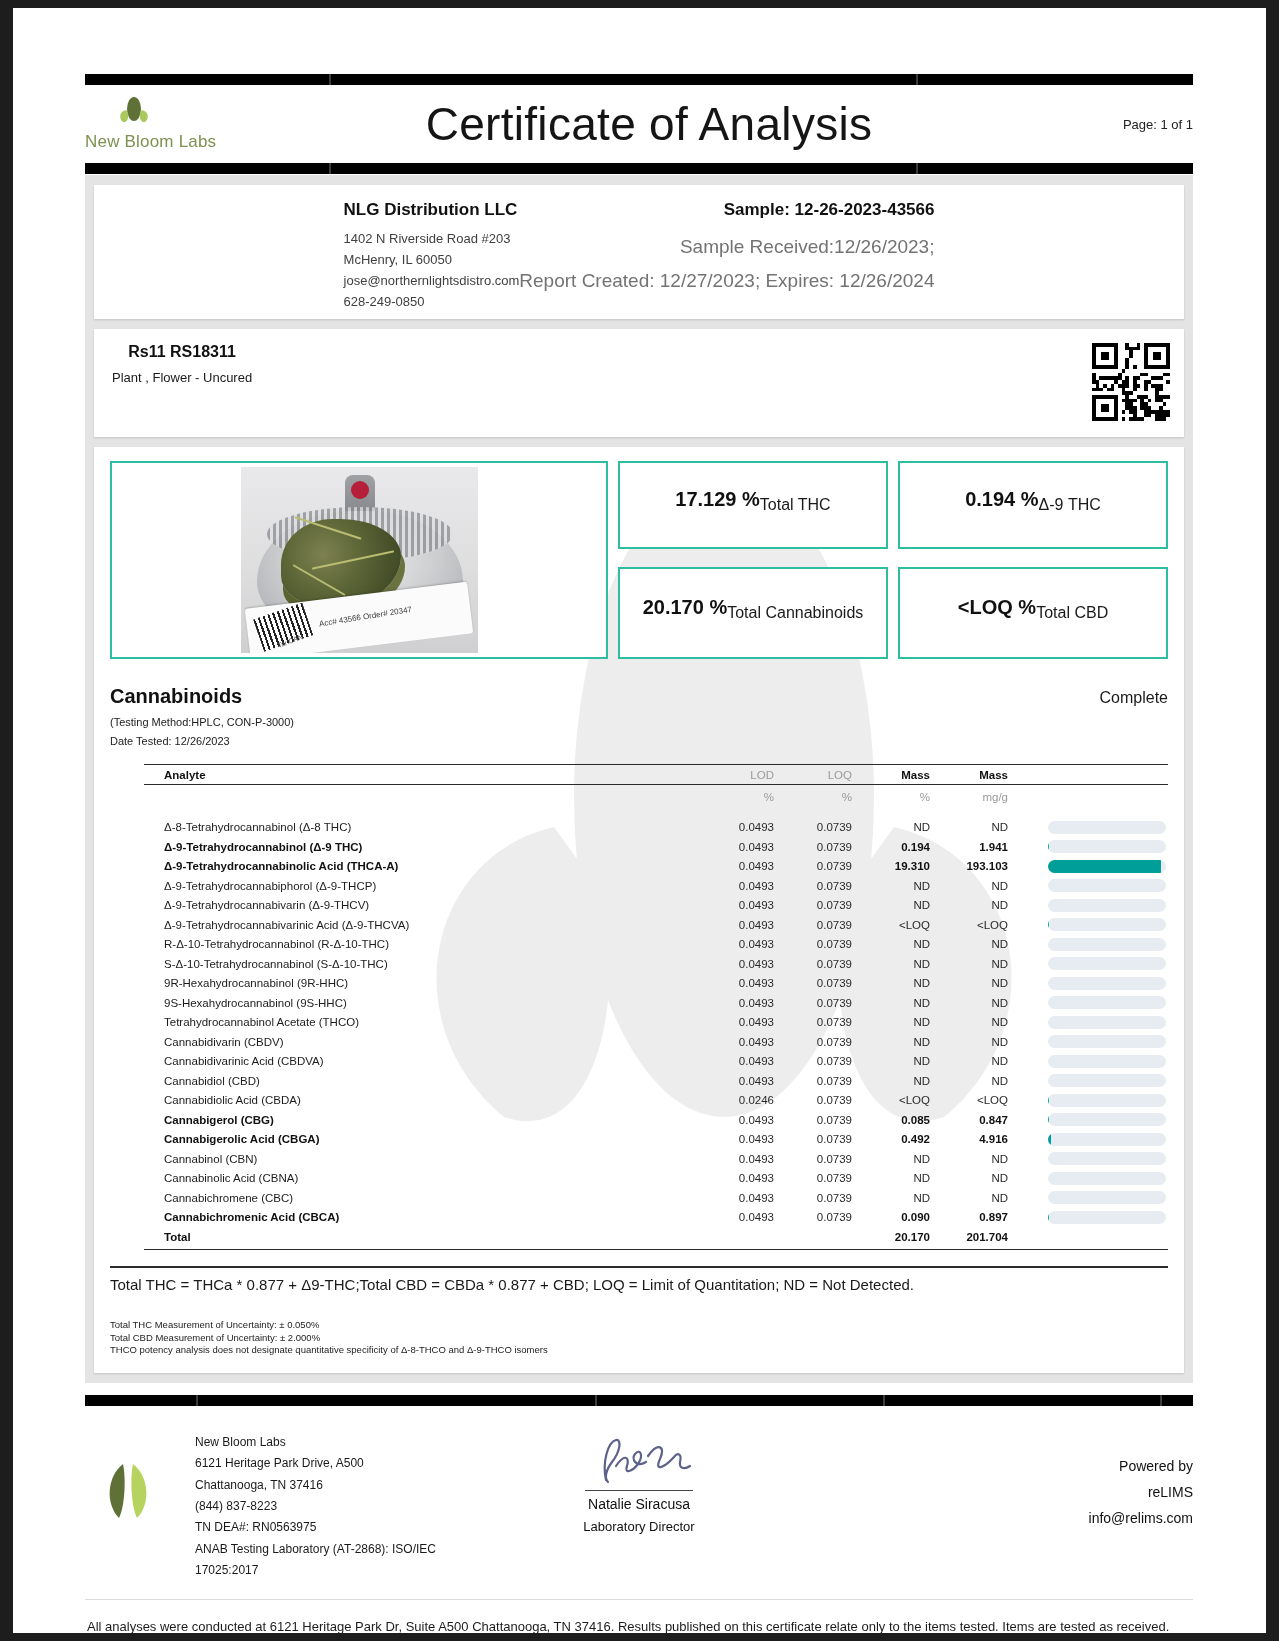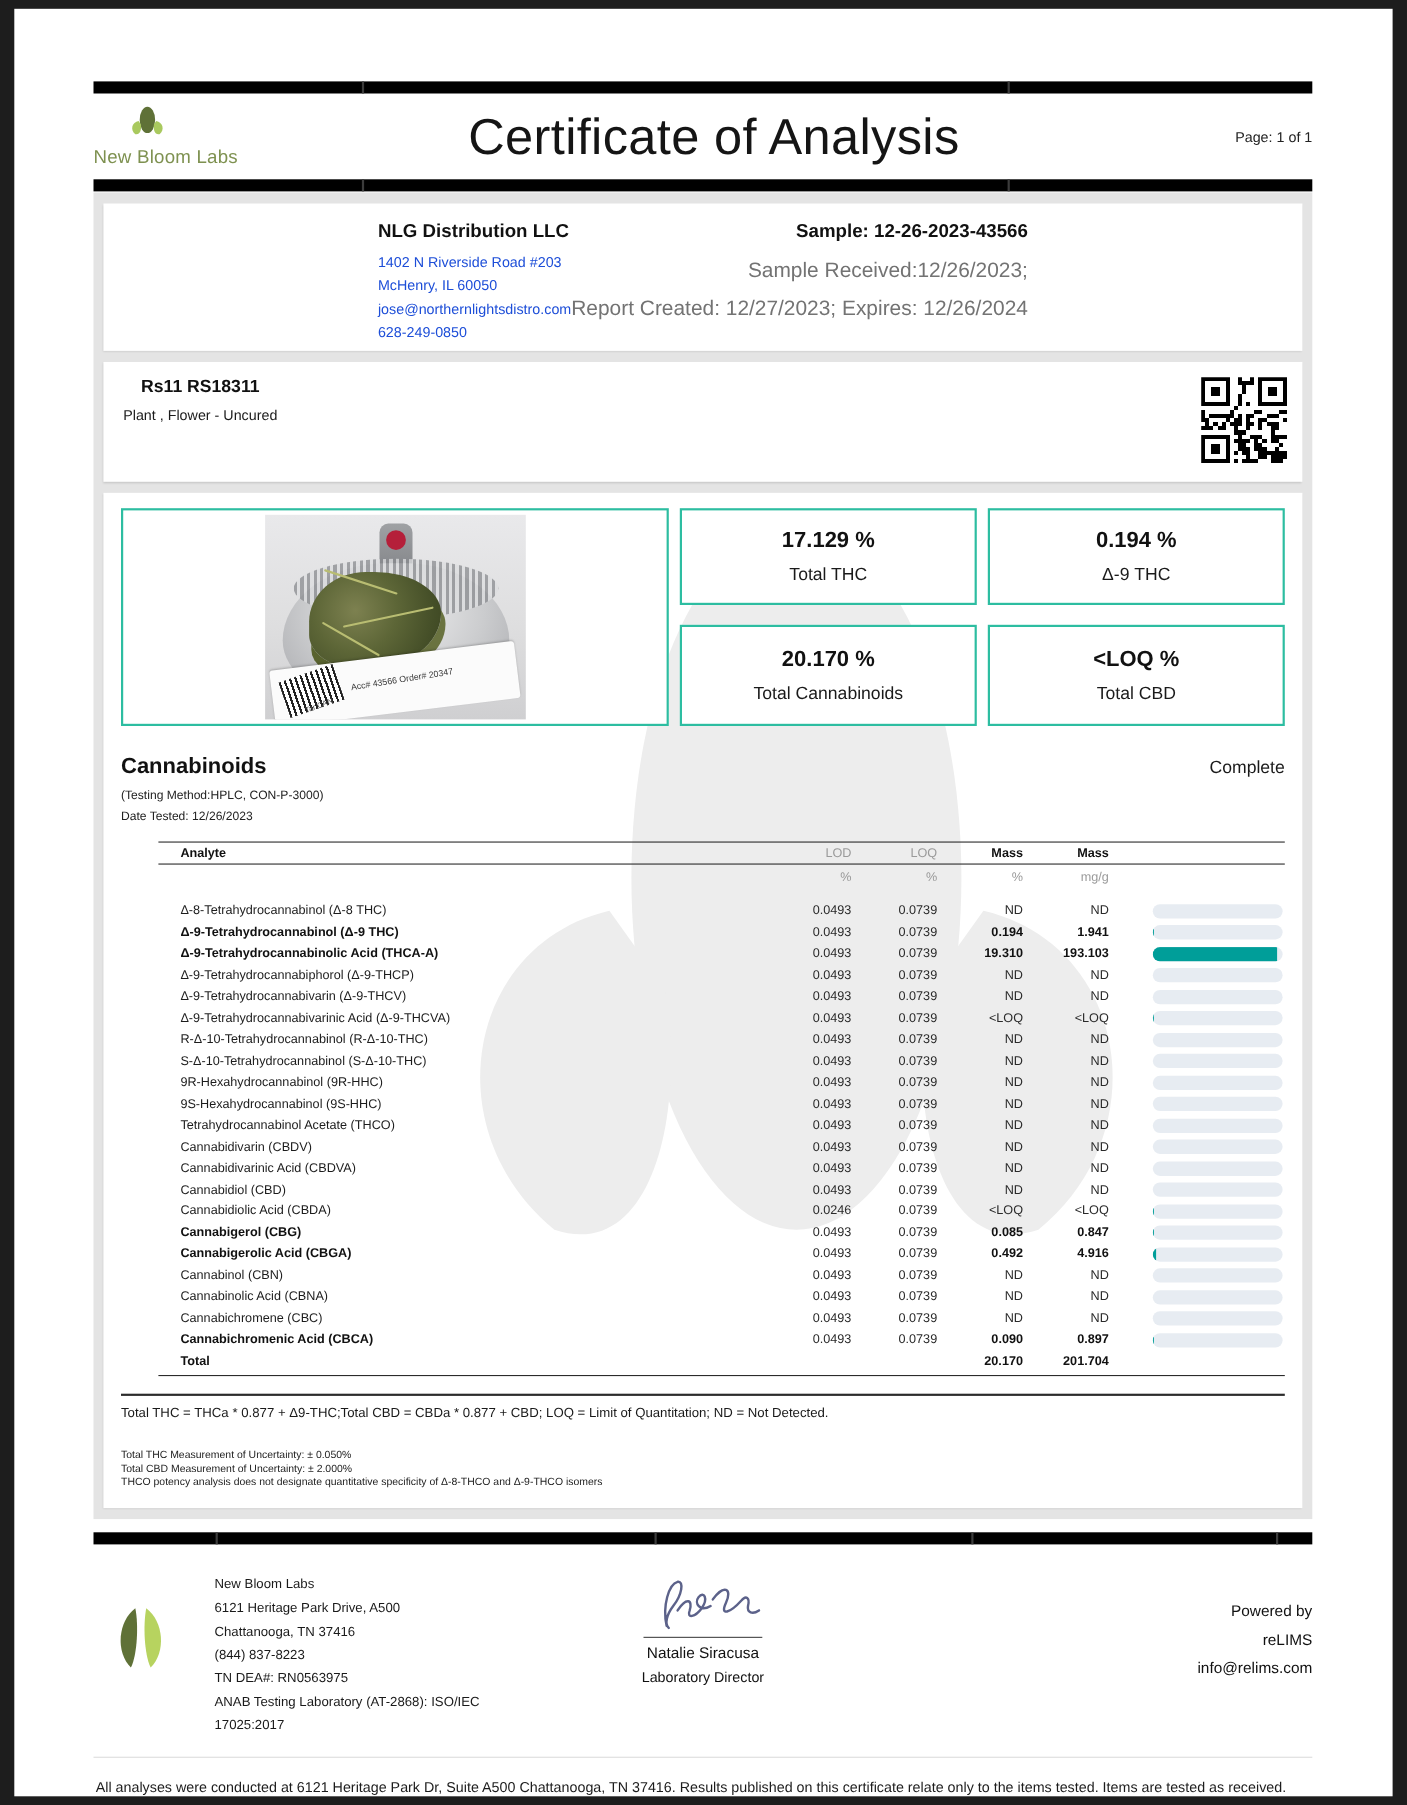--- a/index.html
+++ b/index.html
@@ -15,35 +15,35 @@
   .brand .bloom{margin-left:30px;}
   .brand .brand-text{color:#7e9150;font-size:17px;letter-spacing:.2px;margin-top:2px;}
   .title{flex:1;text-align:center;font-size:46px;font-weight:500;color:#151515;letter-spacing:.3px;}
   .page-label{width:160px;text-align:right;font-size:13px;color:#222;}
   
   .gray{background:#e4e4e4;padding:10px 9px;margin-top:1px;}
   .card{background:#fff;box-shadow:0 1px 2px rgba(0,0,0,.15);}
   .card + .card{margin-top:10px;}
   .card.info{display:flex;justify-content:center;padding:15px 18px 7px;}
   .client-name{font-size:17px;font-weight:bold;color:#111;margin-bottom:8px;}
-  .client-line{font-size:13px;color:#1d4ed8;line-height:1.62;}
+  .client-line{font-size:13px;color:#404040;line-height:1.62;}
   .sample-col{text-align:right;}
   .sample-id{font-size:17px;font-weight:bold;color:#111;margin-bottom:10px;}
   .sample-line{font-size:19px;color:#737373;line-height:1.8;}
   .card.sampleinfo{display:flex;justify-content:space-between;padding:14px 14px 12px 18px;min-height:84px;}
   .strain{font-size:16px;font-weight:bold;color:#111;margin-bottom:9px;text-align:center;}
   .matrix{font-size:13px;color:#1a1a1a;}
   
   .card.main{padding:14px 16px 16px;position:relative;}
   .main-content{position:relative;z-index:1;}
   .watermark{position:absolute;left:300px;top:20px;z-index:0;}
   .toprow{display:flex;gap:10px;}
   .photo-box{flex:0 0 498px;height:198px;border:2px solid #2dbda1;display:flex;align-items:center;justify-content:center;background:#fff;}
   .sumgrid{flex:1;display:grid;grid-template-columns:1fr 1fr;grid-template-rows:88px 92px;gap:18px 10px;}
-  .sumbox{border:2px solid #2dbda1;background:#fff;display:flex;flex-direction:column;align-items:center;justify-content:center;}
+  .sumbox{border:2px solid #2dbda1;background:#fff;display:flex;flex-direction:row;align-items:center;justify-content:center;}
   .sumval{font-size:20px;font-weight:bold;color:#111;margin-bottom:11px;}
   .sumlabel{font-size:16px;color:#1a1a1a;}
   
   .photo{width:237px;height:186px;position:relative;overflow:hidden;background:linear-gradient(180deg,#e9e9eb 0%,#dededf 55%,#cfcfd1 100%);}
   .tab{position:absolute;left:104px;top:8px;width:30px;height:52px;border-radius:8px;background:linear-gradient(180deg,#9fa1a4,#7e8084);}
   .reddot{position:absolute;left:110px;top:14px;width:18px;height:18px;border-radius:50%;background:#b51f3a;}
   .tin{position:absolute;left:16px;top:44px;width:206px;height:126px;border-radius:48% 48% 42% 42%/58% 58% 46% 46%;background:radial-gradient(ellipse at 50% 35%,#f0f0f1 0%,#cbccce 55%,#a6a7ab 100%);}
   .crimp{position:absolute;left:26px;top:40px;width:186px;height:54px;border-radius:50%;background:repeating-linear-gradient(90deg,#898b8f 0 3px,#dddee0 3px 6px);opacity:.75;}
   .bud{position:absolute;left:40px;top:52px;width:120px;height:88px;background:radial-gradient(circle at 35% 40%,#7d8150 0%,#5d6637 40%,#454f28 75%,#39421f 100%);border-radius:46% 54% 60% 40%/55% 45% 62% 38%;box-shadow:8px 10px 0 -4px #6a7340,-4px 14px 0 -6px #59632f;}
   .strand{position:absolute;background:#b9bd72;height:2px;border-radius:2px;}
@@ -66,21 +66,21 @@
   .thead .c-lod,.thead .c-loq{color:#9a9a9a;font-weight:normal;}
   .thead .c-mass{font-weight:bold;color:#111;}
   .units .c-num{color:#9a9a9a;}
   .b{font-weight:bold;color:#111;}
   .c-barcell{width:160px;display:flex;justify-content:flex-end;padding-right:2px;}
   .pill{width:118px;height:13px;background:rgba(227,233,240,.85);border-radius:6.5px;position:relative;overflow:hidden;}
   .pill i{position:absolute;left:0;top:0;bottom:0;background:#009e99;}
   .total-row{font-weight:bold;}
   .tbl-bottom{border-bottom:1.5px solid #2b2b2b;margin-top:3px;}
   .footnote-rule{border-top:2px solid #2b2b2b;margin-top:16px;}
-  .footnote{font-size:12px;color:#1a1a1a;margin-top:8px;}
+  .footnote{font-size:15px;color:#1a1a1a;margin-top:8px;}
   .notes{margin-top:26px;font-size:9.5px;color:#222;line-height:1.32;}
   
   .foot-bar{margin-top:12px;}
   .footer{display:flex;margin-top:26px;position:relative;min-height:135px;}
   .f-logo{width:110px;padding-left:12px;padding-top:28px;}
   .f-lab{font-size:12px;color:#1a1a1a;line-height:1.78;}
   .f-sig{position:absolute;left:0;right:0;top:0;display:flex;flex-direction:column;align-items:center;pointer-events:none;}
   .sig-line{width:108px;border-bottom:1.5px solid #444;margin-top:-6px;}
   .sig-name{font-size:14px;color:#111;margin-top:5px;}
   .sig-title{font-size:13px;color:#111;margin-top:7px;}

